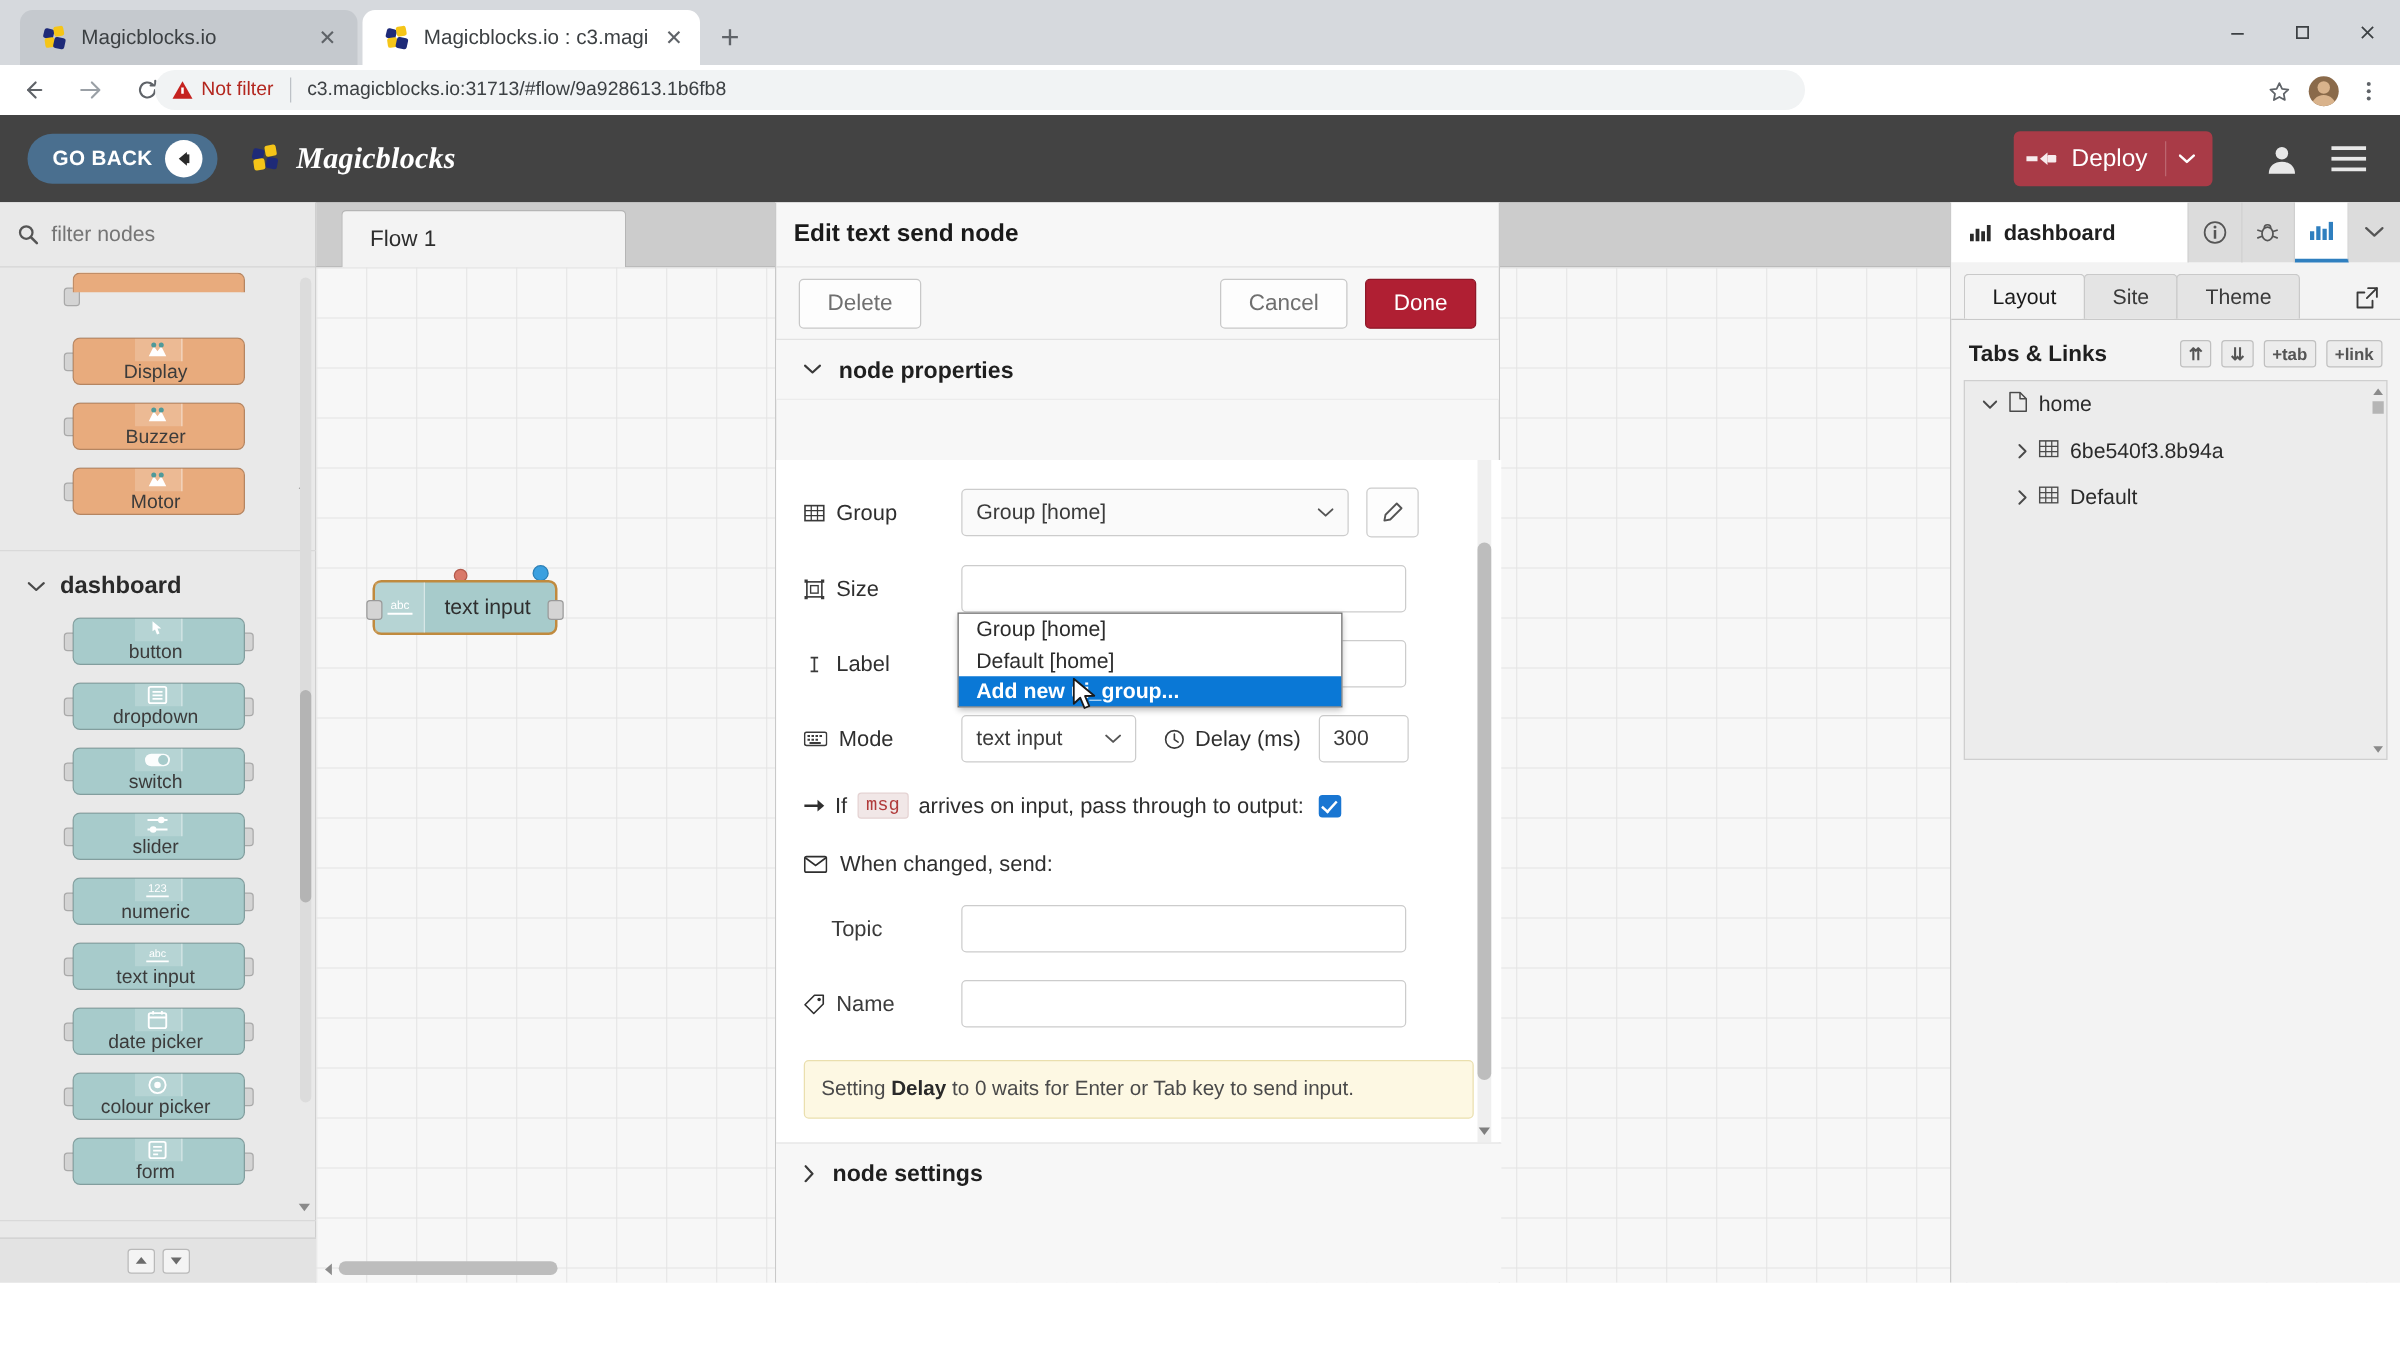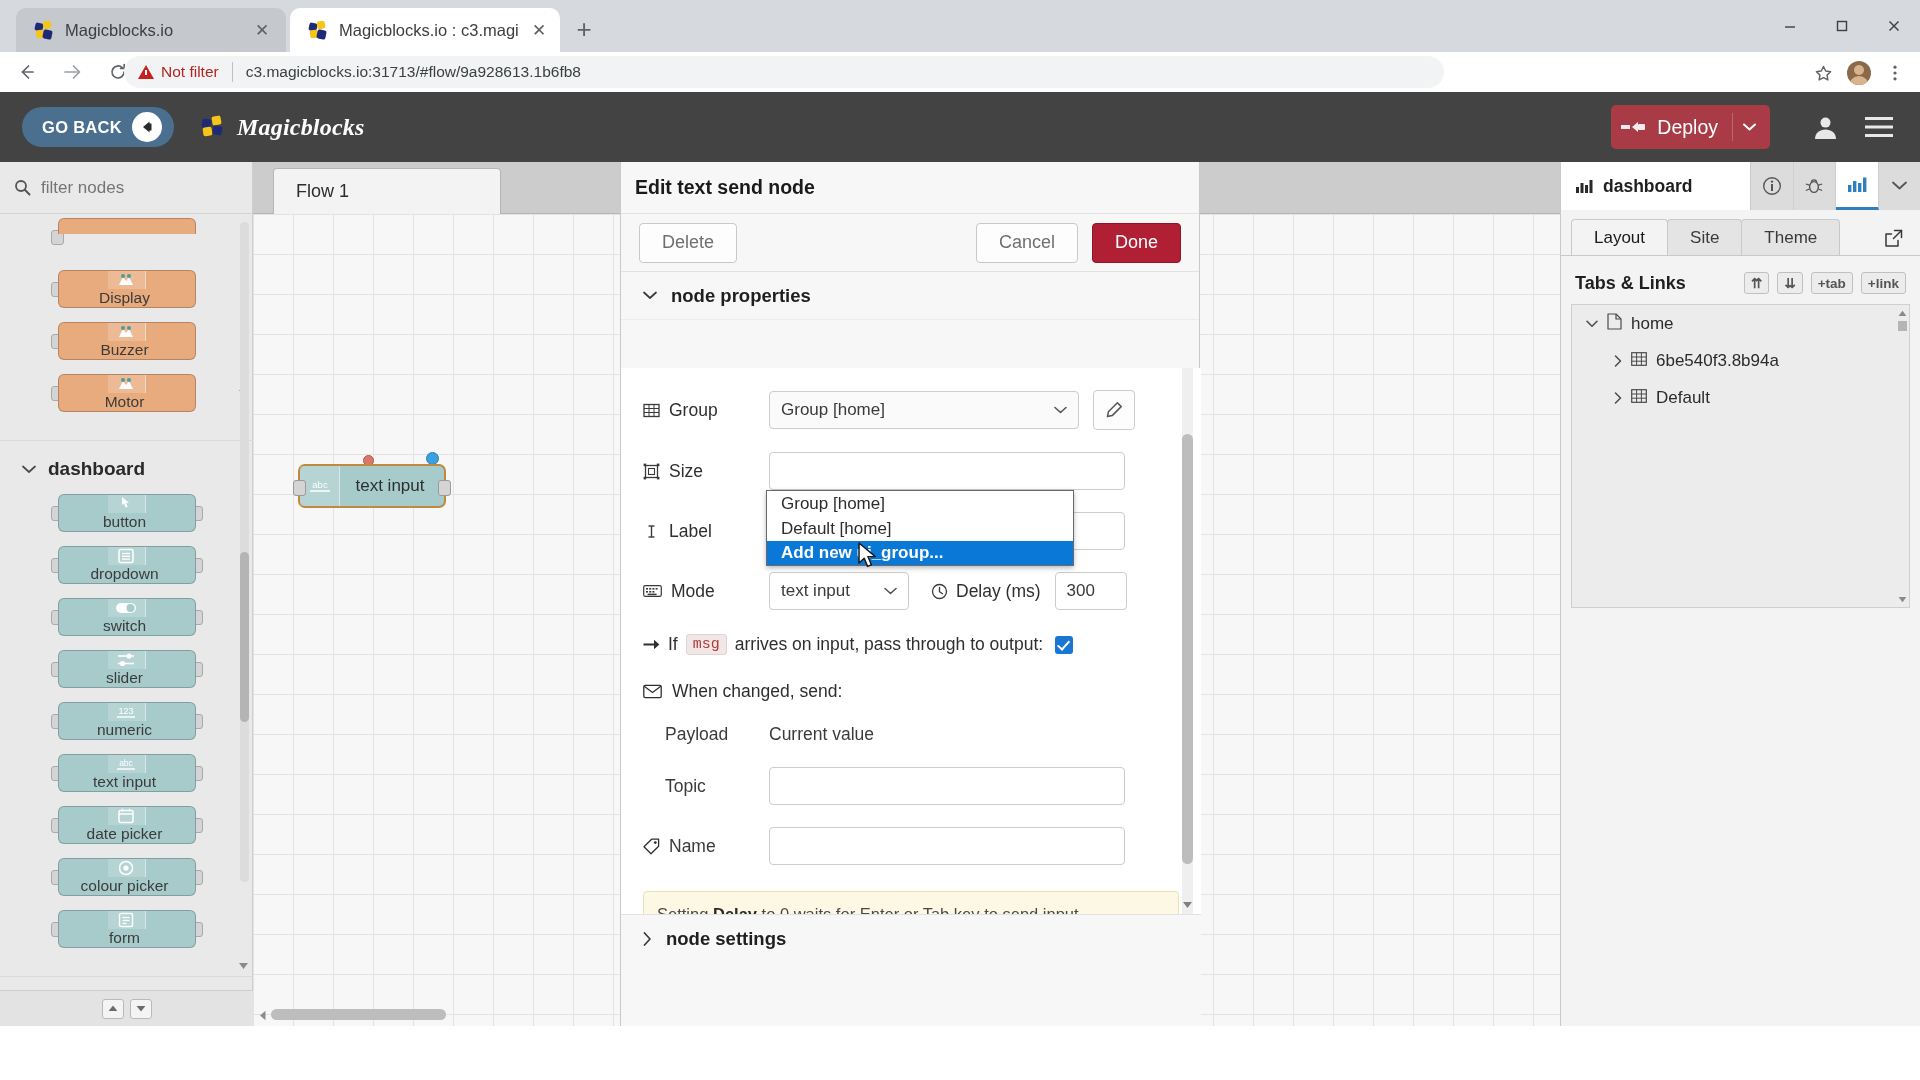--- a/index.html
+++ b/index.html
@@ -906,24 +906,20 @@
         </div>
 
         <div class="whenchanged-row">
           <svg width="19" height="15" viewBox="0 0 19 15">
               <rect x="0.8" y="1.3" width="17.4" height="12.4" rx="1.4" fill="none" stroke="#2f2f2f" stroke-width="1.3"></rect>
               <path d="M1.2 2.2l8.3 6.2 8.3-6.2" fill="none" stroke="#2f2f2f" stroke-width="1.3"></path>
             </svg>
           <span>When changed, send:</span>
         </div>
 
-        <div class="sub-row">
-          <span class="sub-label">Payload</span>
-          <span class="sub-value">Current value</span>
-        </div>
 
         <div class="sub-row">
           <span class="sub-label">Topic</span>
           <div class="field sub-field">
             <span></span>
           </div>
         </div>
 
         <div class="sub-row" style="padding-left:22px;">
           <span class="sub-label" style="display:flex;align-items:center;gap:9px;width:126px;flex:0 0 126px;">

